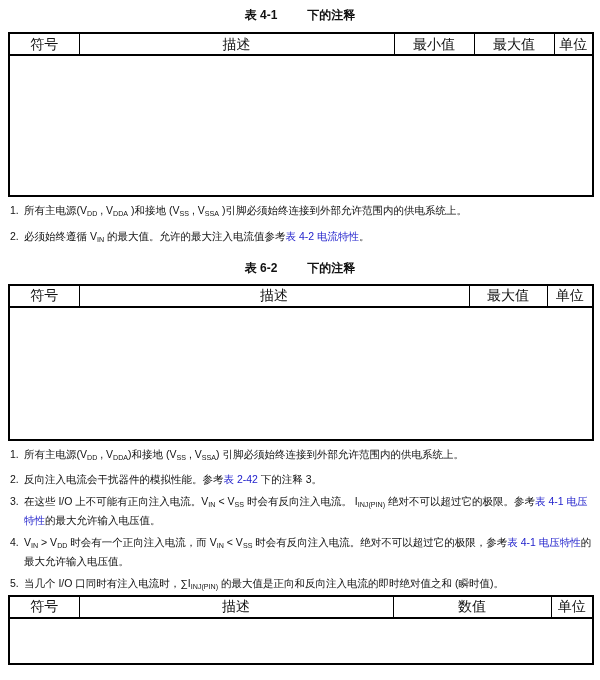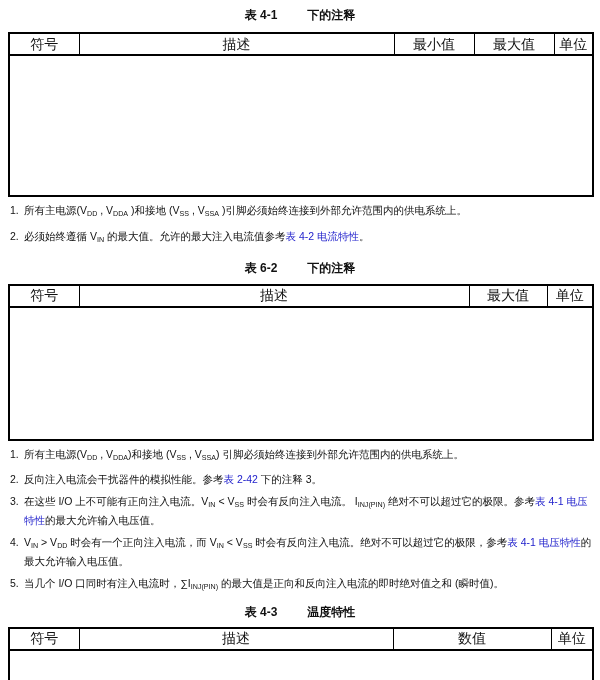--- a/index.html
+++ b/index.html
@@ -144,23 +144,20 @@
       <div class="note">
         <span class="note-num">4.</span>
         <div class="note-text">V<sub>IN</sub> &gt; V<sub>DD</sub> 时会有一个正向注入电流，而 V<sub>IN</sub> &lt; V<sub>SS</sub> 时会有反向注入电流。绝对不可以超过它的极限，参考<span class="link">表 4-1 电压特性</span>的最大允许输入电压值。</div>
       </div>
       <div class="note">
         <span class="note-num">5.</span>
         <div class="note-text">当几个 I/O 口同时有注入电流时，∑I<sub>INJ(PIN)</sub> 的最大值是正向和反向注入电流的即时绝对值之和 (瞬时值)。</div>
       </div>
     </div>
 
-  <div class="caption" id="cap3">
-    <span class="cap-num">表 4-3</span><span>温度特性</span>
-  </div>
   <div>
       <table>
         <colgroup>
           <col style="width: 70px;">
           <col style="width: 314px;">
           <col style="width: 158px;">
           <col style="width: 42px;">
         </colgroup>
         <thead>
           <tr style="height: 22px;">

